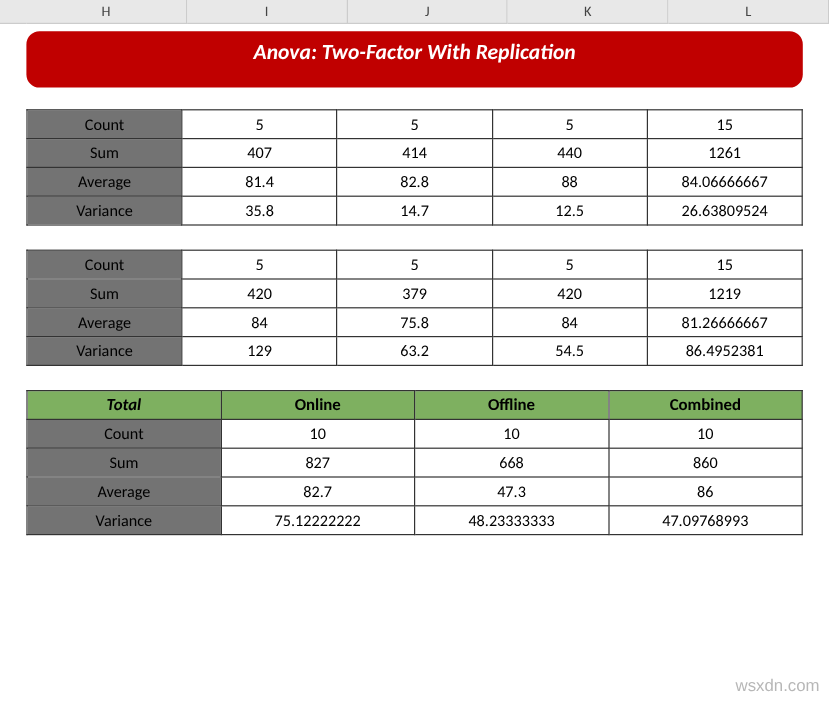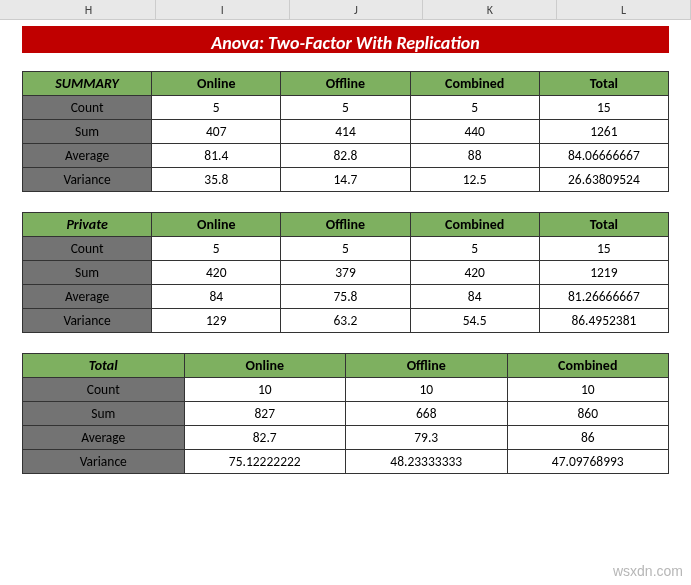--- a/index.html
+++ b/index.html
@@ -30,23 +30,24 @@
     .sheet {
       padding: 6px 22px 10px 22px;
     }
     .title-bar {
       background: #c00000;
       color: #fff;
       font-weight: bold;
       font-style: italic;
       font-size: 18px;
       text-align: center;
-      height: 27px;
+      height: 47px;
       line-height: 34px;
       margin-bottom: 18px;
+      border-radius: 11px;
     }
     table {
       width: 100%;
       border-collapse: collapse;
       table-layout: fixed;
     }
     .tbl { margin-bottom: 20px; }
     .tbl:last-child { margin-bottom: 0; }
     td, th {
       border: 1px solid #333;
@@ -87,27 +88,20 @@
   <div class="col-header">J</div>
   <div class="col-header">K</div>
   <div class="col-header">L</div>
 </div>
 
 <div class="sheet">
   <div class="title-bar">Anova: Two-Factor With Replication</div>
 
   <table class="tbl">
     <tbody>
-        <tr>
-      <th class="corner">SUMMARY</th>
-      <th>Online</th>
-      <th>Offline</th>
-      <th>Combined</th>
-      <th>Total</th>
-    </tr>
     <tr>
           <td class="row-label">Count</td>
           <td>5</td>
           <td>5</td>
           <td>5</td>
           <td>15</td>
         </tr>
     <tr>
           <td class="row-label">Sum</td>
           <td>407</td>
@@ -127,27 +121,20 @@
           <td>35.8</td>
           <td>14.7</td>
           <td>12.5</td>
           <td>26.63809524</td>
         </tr>
   </tbody>
     </table>
 
   <table class="tbl">
     <tbody>
-        <tr>
-      <th class="corner">Private</th>
-      <th>Online</th>
-      <th>Offline</th>
-      <th>Combined</th>
-      <th>Total</th>
-    </tr>
     <tr>
           <td class="row-label">Count</td>
           <td>5</td>
           <td>5</td>
           <td>5</td>
           <td>15</td>
         </tr>
     <tr>
           <td class="row-label">Sum</td>
           <td>420</td>
@@ -189,21 +176,21 @@
         </tr>
     <tr>
           <td class="row-label">Sum</td>
           <td>827</td>
           <td>668</td>
           <td>860</td>
         </tr>
     <tr>
           <td class="row-label">Average</td>
           <td>82.7</td>
-          <td>79.3</td>
+          <td>47.3</td>
           <td>86</td>
         </tr>
     <tr>
           <td class="row-label">Variance</td>
           <td>75.12222222</td>
           <td>48.23333333</td>
           <td>47.09768993</td>
         </tr>
   </tbody>
     </table>

